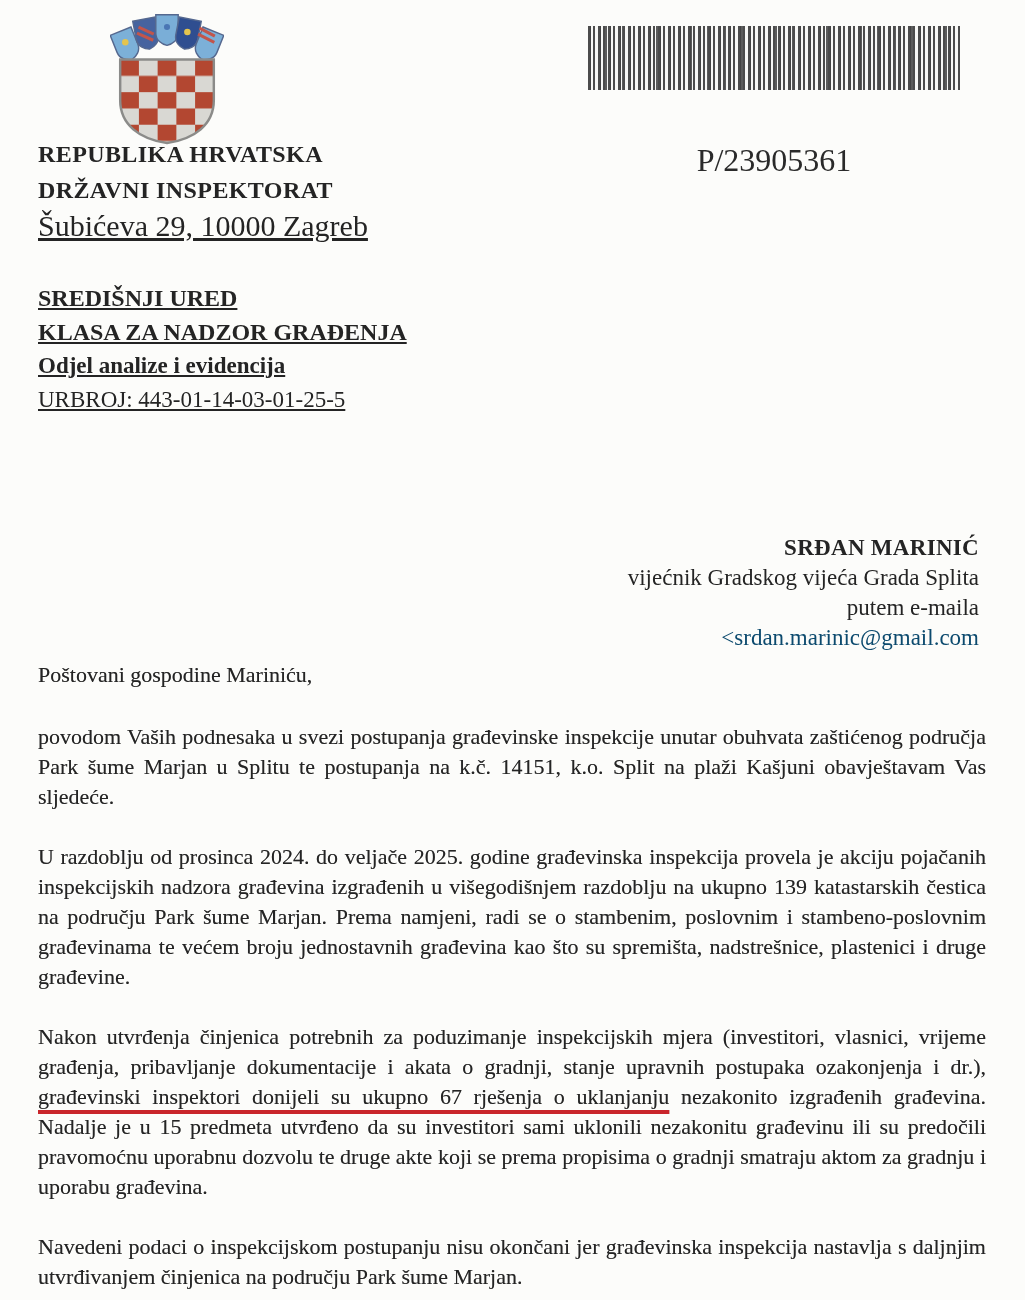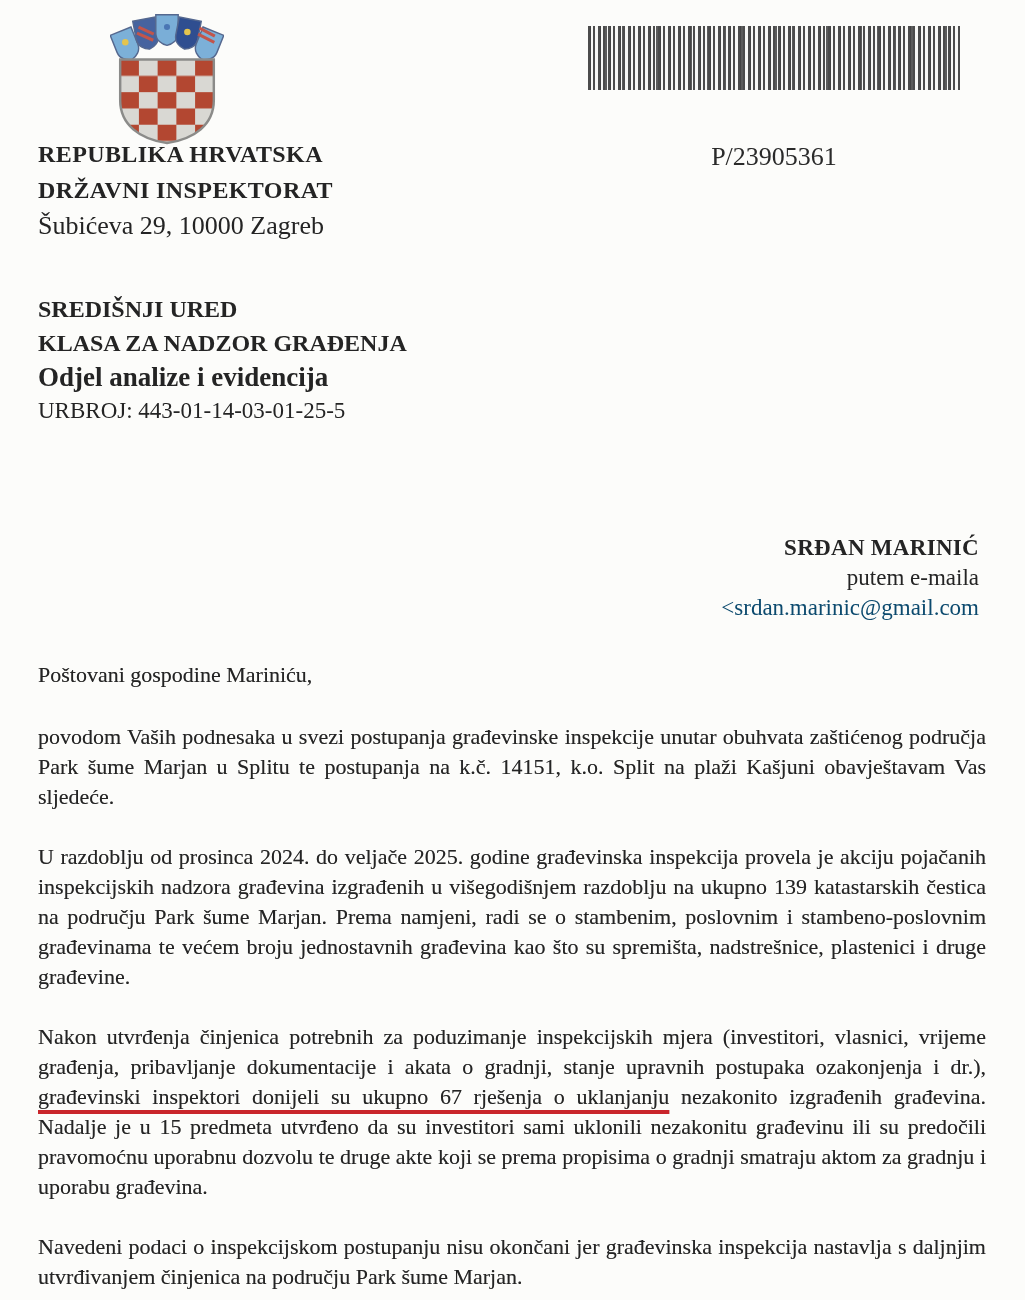--- a/index.html
+++ b/index.html
@@ -7,36 +7,36 @@
     position:relative; width:1025px; height:1300px;
     background:#fcfcfa;
     font-family:"Liberation Serif","DejaVu Serif",serif;
     color:#242424; overflow:hidden;
   }
   
   .coat { position:absolute; left:110px; top:14px; width:114px; height:138px; }
   
   .org-block { position:absolute; left:38px; top:136px; }
   .org-name { font-weight:bold; font-size:24px; line-height:36px; letter-spacing:0.4px; }
-  .org-addr { font-size:26px; line-height:33px; margin-top:1px; }
-  .office-block { position:absolute; left:38px; top:292px; font-size:23px; line-height:34px; }
+  .org-addr { font-size:30px; line-height:33px; margin-top:1px;text-decoration:underline; }
+  .office-block { position:absolute; left:38px; top:281px; font-size:23px; line-height:34px;text-decoration:underline; }
   .office-block .bold { font-weight:bold; font-size:24px; }
-  .office-block .dept { font-size:27px; }
+  .office-block .dept { font-size:23px; }
   
   .barcode-wrap { position:absolute; left:588px; top:26px; width:372px; }
   .barcode {
     height:64px; width:100%;
     background-color:#f8f8f6;
     background-image:
       repeating-linear-gradient(90deg,#262626 0 2px,transparent 2px 5px),
       repeating-linear-gradient(90deg,#1b1b1b 0 3px,transparent 3px 10px),
       repeating-linear-gradient(90deg,#3a3a3a 0 2px,transparent 2px 17px);
     opacity:0.82;
   }
-  .barcode-number { text-align:center; margin-top:52px; font-size:26px; color:#2a2a2a; }
+  .barcode-number { text-align:center; margin-top:52px; font-size:32px; color:#2a2a2a; }
   
   .recipient { position:absolute; right:46px; top:499px; text-align:right; font-size:23px; line-height:30px; }
   .recipient-name { font-weight:bold; letter-spacing:0.3px;margin-top:34px; }
   .recipient-email { color:#0c4a6e; }
   
   .letter-body {
     position:absolute; left:38px; top:660px; width:948px;
     font-size:22px; line-height:30px; text-align:justify;
     text-shadow:0 0 0.5px rgba(45,45,45,0.45);
   }
@@ -95,20 +95,21 @@
 
   <div class="office-block">
     <div class="bold">SREDIŠNJI URED</div>
     <div class="bold">KLASA ZA NADZOR GRAĐENJA</div>
     <div class="bold dept">Odjel analize i evidencija</div>
     <div>URBROJ: 443-01-14-03-01-25-5</div>
   </div>
 
   <div class="recipient">
     <div class="recipient-name">SRĐAN MARINIĆ</div>
+    <div>vijećnik Gradskog vijeća Grada Splita</div>
     <div>putem e-maila</div>
     <div class="recipient-email">&lt;srdan.marinic@gmail.com</div>
   </div>
 
   <div class="letter-body">
     <p class="salutation">Poštovani gospodine Mariniću,</p>
     <p>povodom Vaših podnesaka u svezi postupanja građevinske inspekcije unutar obuhvata zaštićenog područja Park šume Marjan u Splitu te postupanja na k.č. 14151, k.o. Split na plaži Kašjuni obavještavam Vas sljedeće.</p>
     <p>U razdoblju od prosinca 2024. do veljače 2025. godine građevinska inspekcija provela je akciju pojačanih inspekcijskih nadzora građevina izgrađenih u višegodišnjem razdoblju na ukupno 139 katastarskih čestica na području Park šume Marjan. Prema namjeni, radi se o stambenim, poslovnim i stambeno-poslovnim građevinama te većem broju jednostavnih građevina kao što su spremišta, nadstrešnice, plastenici i druge građevine.</p>
     <p><span>Nakon utvrđenja činjenica potrebnih za poduzimanje inspekcijskih mjera (investitori, vlasnici, vrijeme građenja, pribavljanje dokumentacije i akata o gradnji, stanje upravnih postupaka ozakonjenja i dr.), </span><span class="underline-red">građevinski inspektori donijeli su ukupno 67 rješenja o uklanjanju</span><span> nezakonito izgrađenih građevina. Nadalje je u 15 predmeta utvrđeno da su investitori sami uklonili nezakonitu građevinu ili su predočili pravomoćnu uporabnu dozvolu te druge akte koji se prema propisima o gradnji smatraju aktom za gradnju i uporabu građevina.</span></p>
     <p>Navedeni podaci o inspekcijskom postupanju nisu okončani jer građevinska inspekcija nastavlja s daljnjim utvrđivanjem činjenica na području Park šume Marjan.</p>

